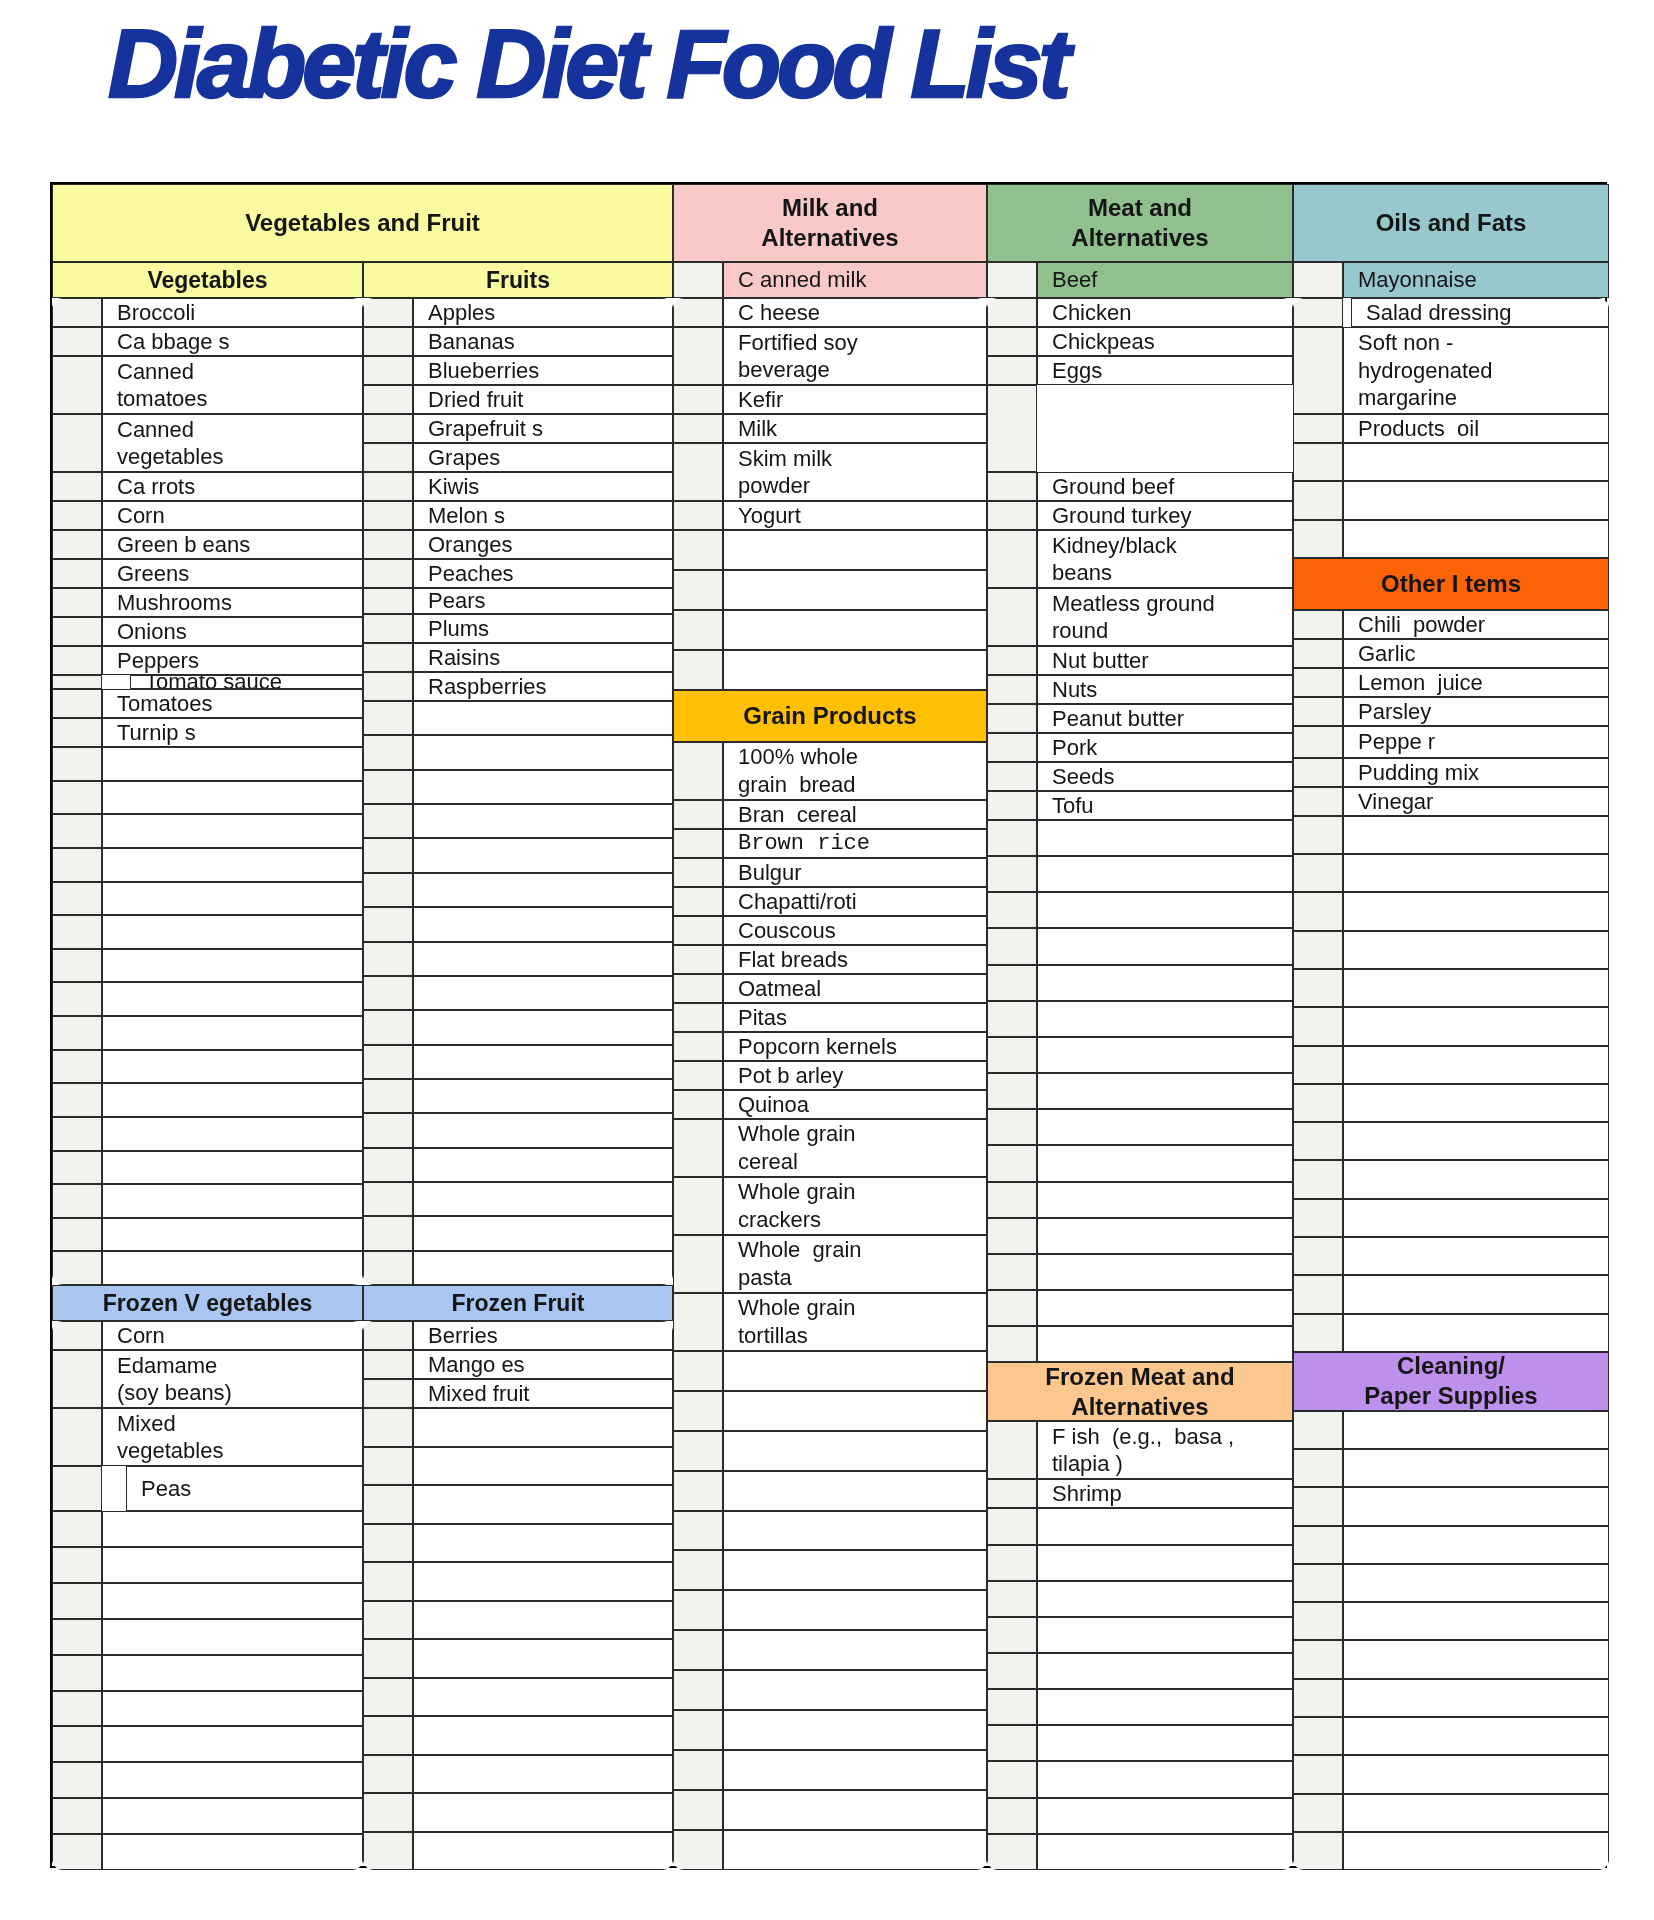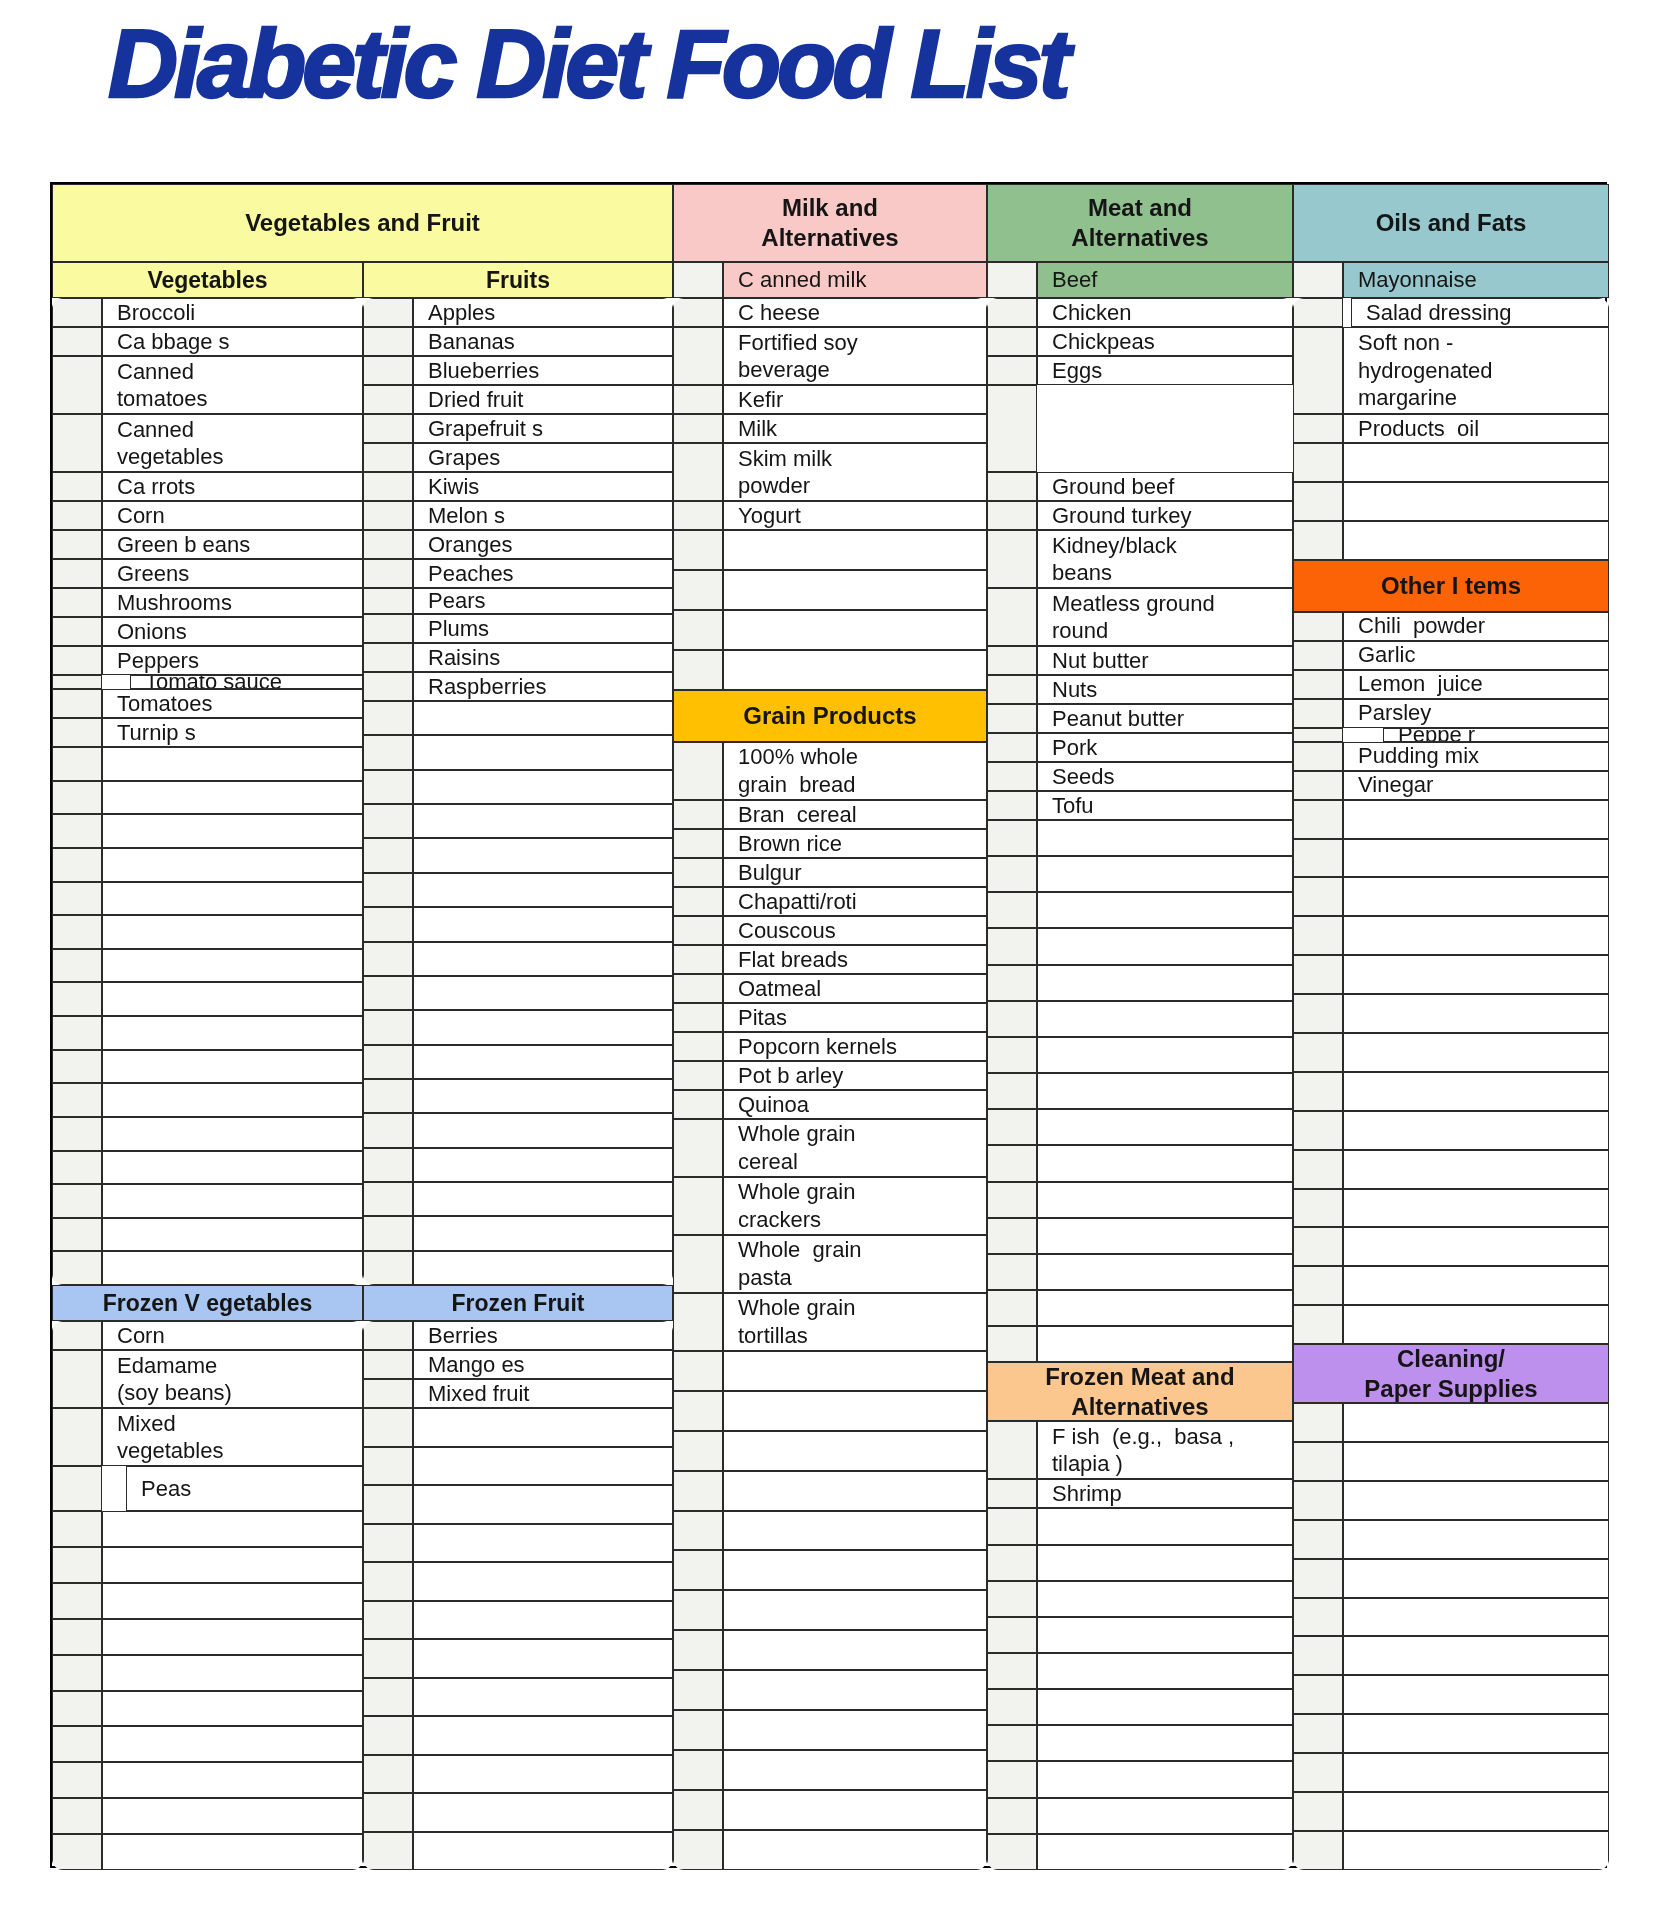--- a/index.html
+++ b/index.html
@@ -531,21 +531,21 @@
           </div>
           <div class="trow" style="height: 58px;">
             <div class="cb"></div>
             <div class="tx">100% whole
 grain  bread</div>
           </div>
           <div class="trow" style="height: 29px;">
             <div class="cb"></div>
             <div class="tx">Bran  cereal</div>
           </div>
-          <div class="trow" style="height: 29px;">
+          <div class="trow" style="height: 29px; font-family: Liberation Mono, monospace;">
             <div class="cb"></div>
             <div class="tx">Brown rice</div>
           </div>
           <div class="trow" style="height: 29px;">
             <div class="cb"></div>
             <div class="tx">Bulgur</div>
           </div>
           <div class="trow" style="height: 29px;">
             <div class="cb"></div>
             <div class="tx">Chapatti/roti</div>
@@ -883,21 +883,21 @@
             <div class="tx">Garlic</div>
           </div>
           <div class="trow" style="height: 29px;">
             <div class="cb"></div>
             <div class="tx">Lemon  juice</div>
           </div>
           <div class="trow" style="height: 29px;">
             <div class="cb"></div>
             <div class="tx">Parsley</div>
           </div>
-          <div class="trow" style="height: 14px; gap: 40px;">
+          <div class="trow" style="height: 32px;">
             <div class="cb"></div>
             <div class="tx">Peppe r</div>
           </div>
           <div class="trow" style="height: 29px;">
             <div class="cb"></div>
             <div class="tx">Pudding mix</div>
           </div>
           <div class="trow" style="height: 29px;">
             <div class="cb"></div>
             <div class="tx">Vinegar</div>

